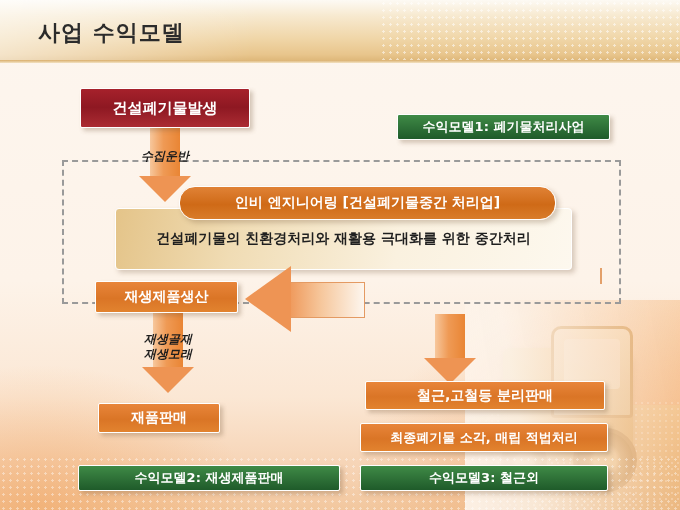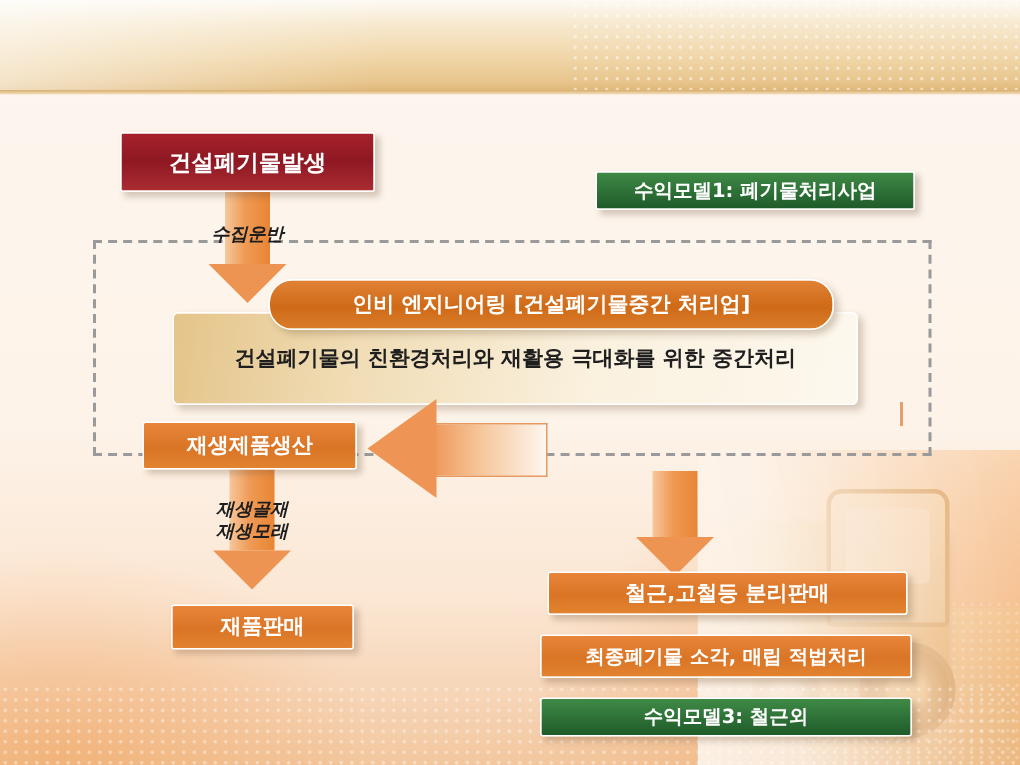--- a/index.html
+++ b/index.html
@@ -115,20 +115,21 @@
 </head>
 <body>
 
 <div id="slide">
 
   <div class="hdr">
     <div class="hdr-dots"></div>
     <div class="hdr-sheen"></div>
   </div>
   <div class="hdr-line"></div>
+  <div class="title">사업 수익모델</div>
 
   <div class="photo">
     <div class="ph-ground"></div>
     <div class="ph-dots"></div>
     <div class="ph-body"></div>
     <div class="ph-cab"></div>
     <div class="ph-arm"></div>
     <div class="ph-w1"></div>
     <div class="ph-w2"></div>
     <div class="ph-veil"></div>
@@ -164,22 +165,23 @@
 
   <div class="arrow-down" style="left:138px;top:313px;width:60px;height:82px;">
     <div class="ad-stem" style="width:30px;height:54px;"></div>
     <div class="ad-head" style="top:54px;"></div>
   </div>
   <div class="arrow-label" style="left:118px;top:332px;width:100px;">
     <div>재생골재</div>
     <div>재생모래</div>
   </div>
 
-  <div class="box orange2" style="left:114px;top:403px;width:122px;height:30px;font-size:14px;">재품판매</div>
+  <div class="box orange2" style="left:98px;top:403px;width:122px;height:30px;font-size:14px;">재품판매</div>
 
+  <div class="box green" style="left:78px;top:465px;width:262px;height:26px;font-size:13px;">수익모델2: 재생제품판매</div>
 
   <div class="arrow-down" style="left:420px;top:314px;width:60px;height:72px;">
     <div class="ad-stem" style="width:30px;height:44px;"></div>
     <div class="ad-head" style="top:44px;"></div>
   </div>
 
   <div class="box orange2" style="left:365px;top:381px;width:240px;height:29px;font-size:14px;">철근,고철등 분리판매</div>
   <div class="box orange2" style="left:360px;top:423px;width:248px;height:29px;font-size:13px;">최종폐기물 소각, 매립 적법처리</div>
 
   <div class="box green" style="left:360px;top:465px;width:248px;height:26px;font-size:13px;">수익모델3: 철근외</div>

